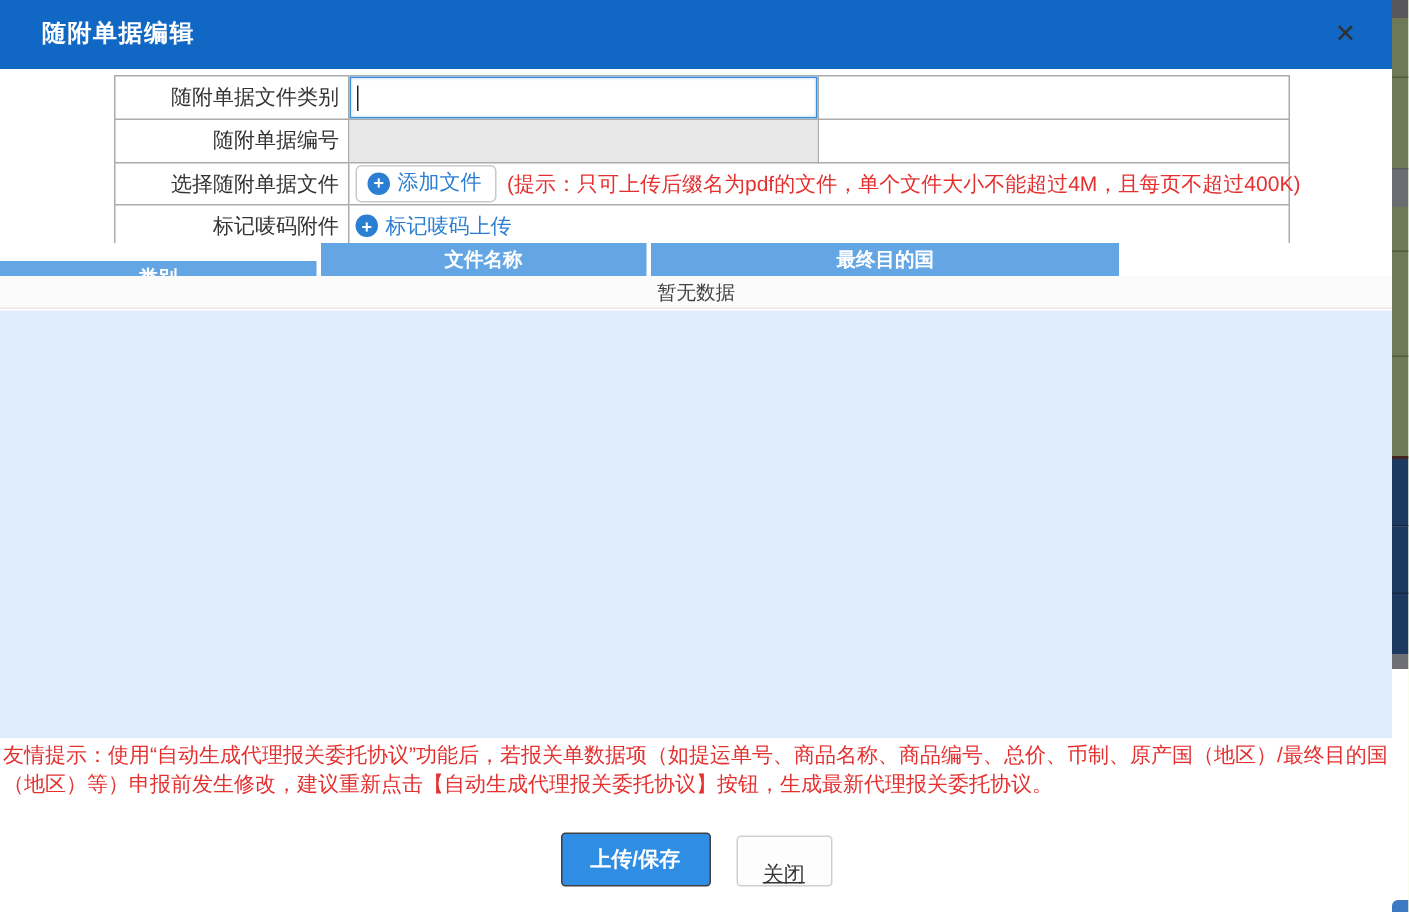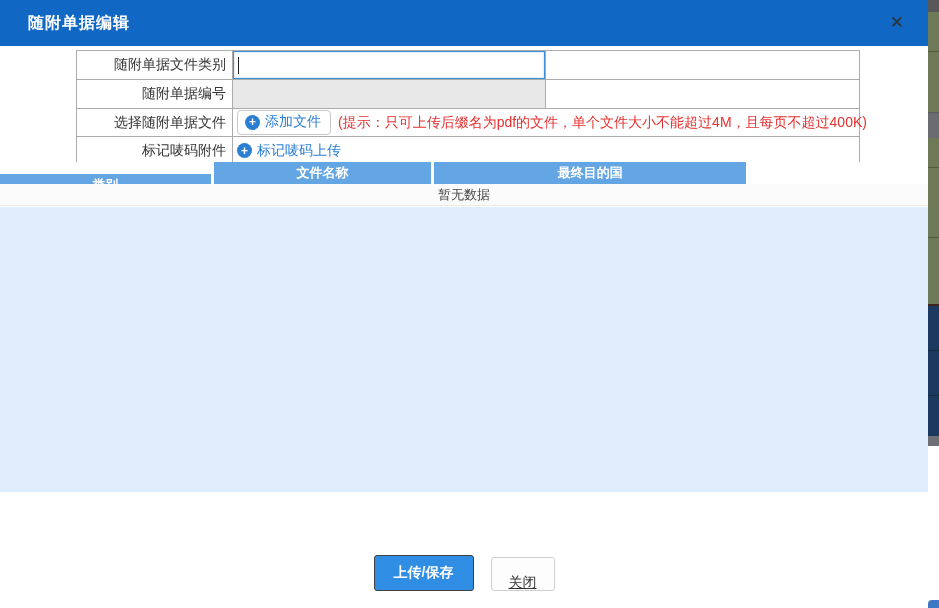--- a/index.html
+++ b/index.html
@@ -134,20 +134,21 @@
       <div class="hcell c1">类别</div>
       <div class="hcell c2">文件名称</div>
       <div class="hcell c3">最终目的国</div>
       <div class="hcell c4">操作</div>
     </div>
 
     <div class="empty-row">暂无数据</div>
 
     <div class="blue-panel"></div>
 
+    <div class="notice">友情提示：使用“自动生成代理报关委托协议”功能后，若报关单数据项（如提运单号、商品名称、商品编号、总价、币制、原产国（地区）/最终目的国（地区）等）申报前发生修改，建议重新点击【自动生成代理报关委托协议】按钮，生成最新代理报关委托协议。</div>
 
     <div class="footer">
       <button class="btn-save">上传/保存</button>
       <button class="btn-close">关闭</button>
     </div>
 
   </div>
 
   <div class="side-strip">
     <div class="seg" style="height:12px;background:#58585a;"></div>

